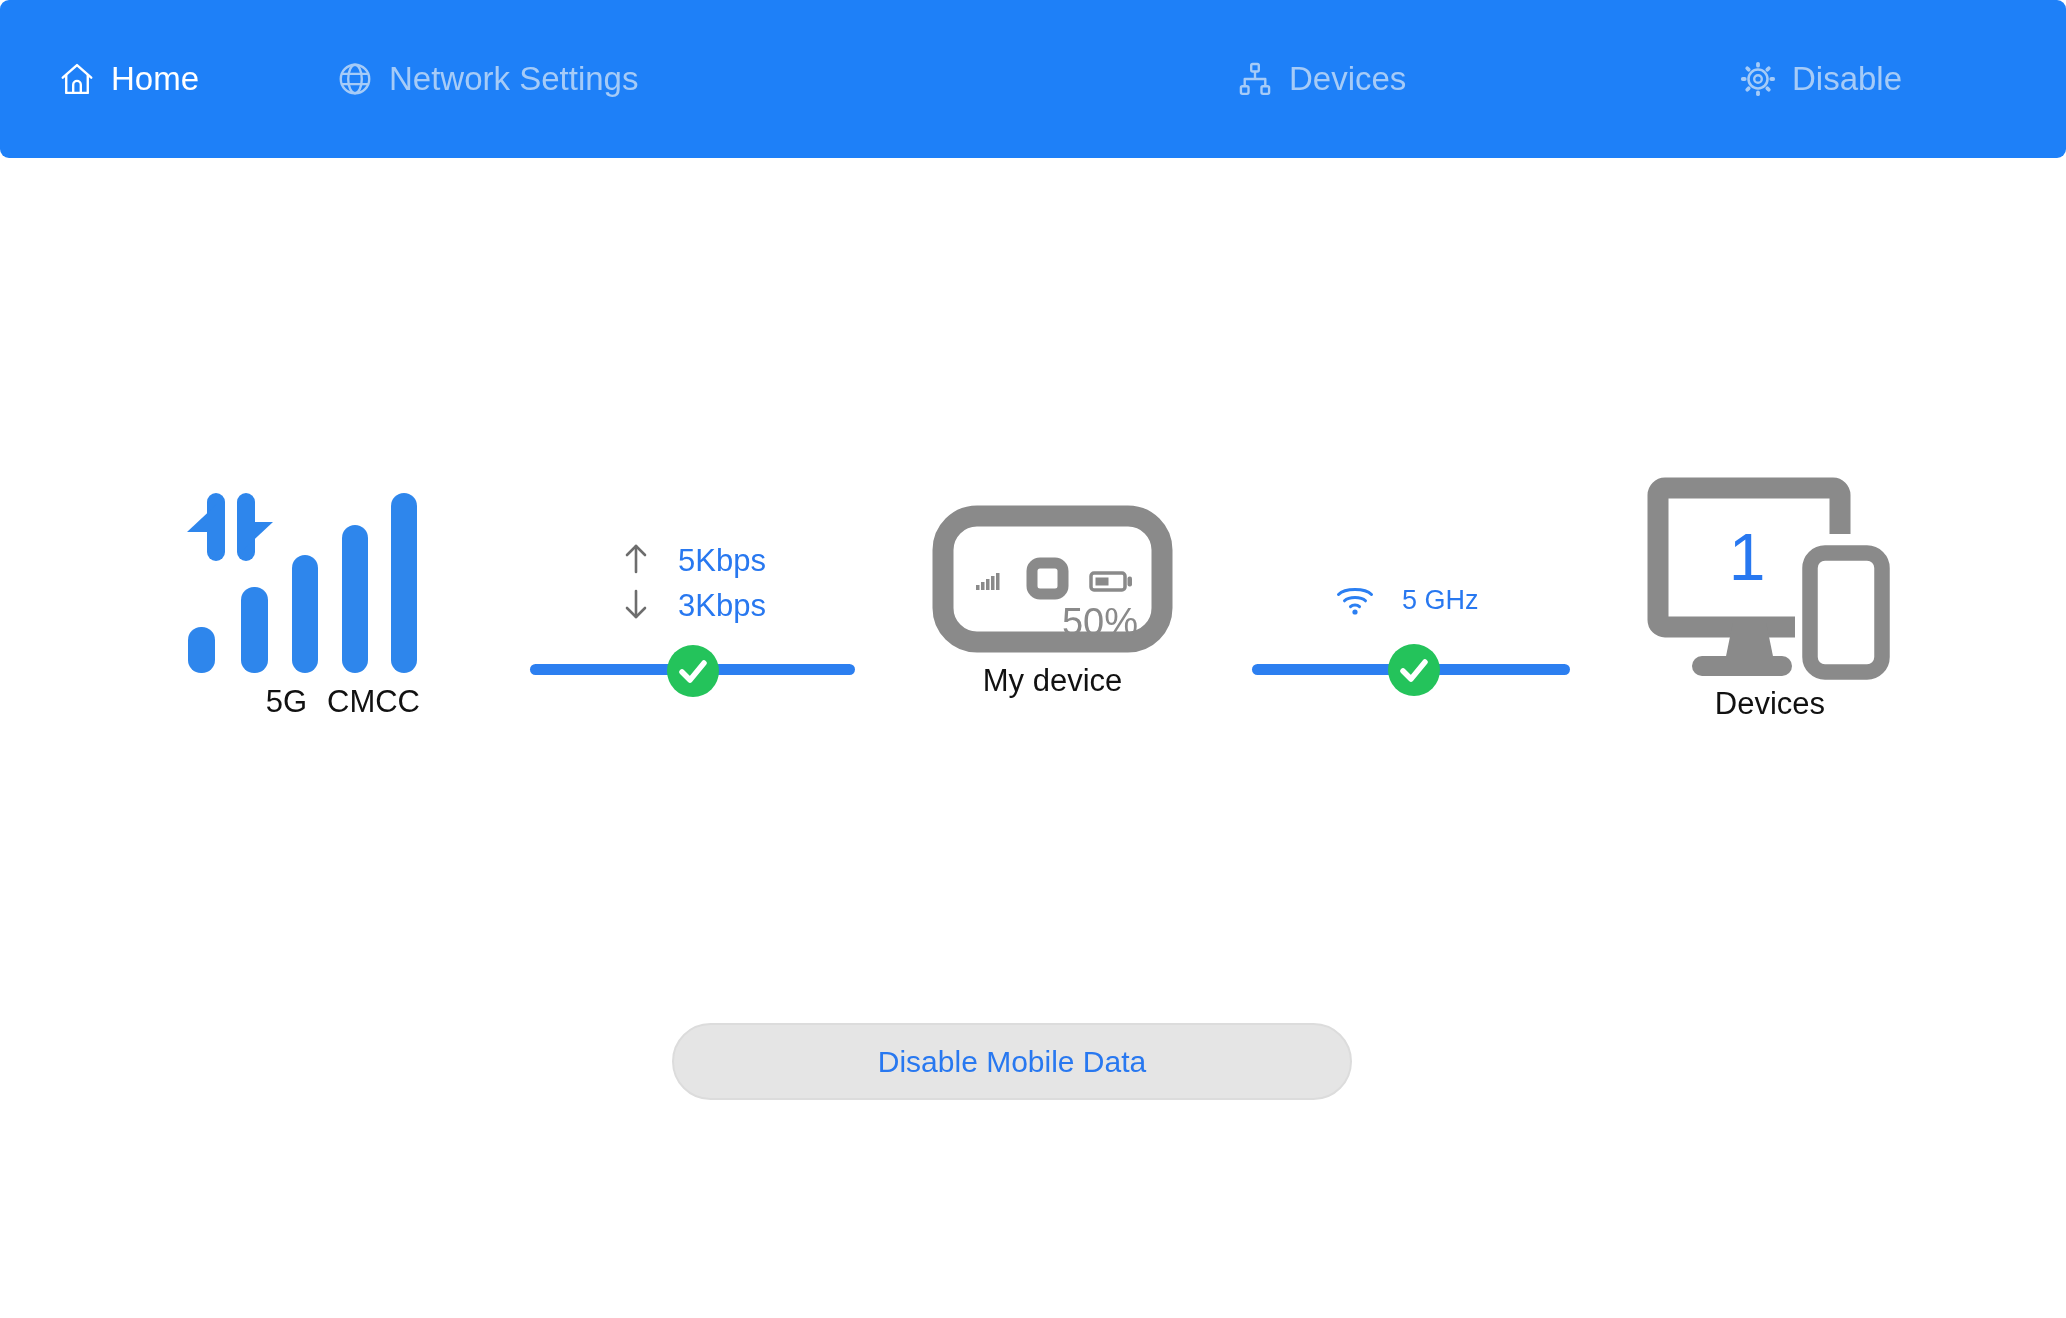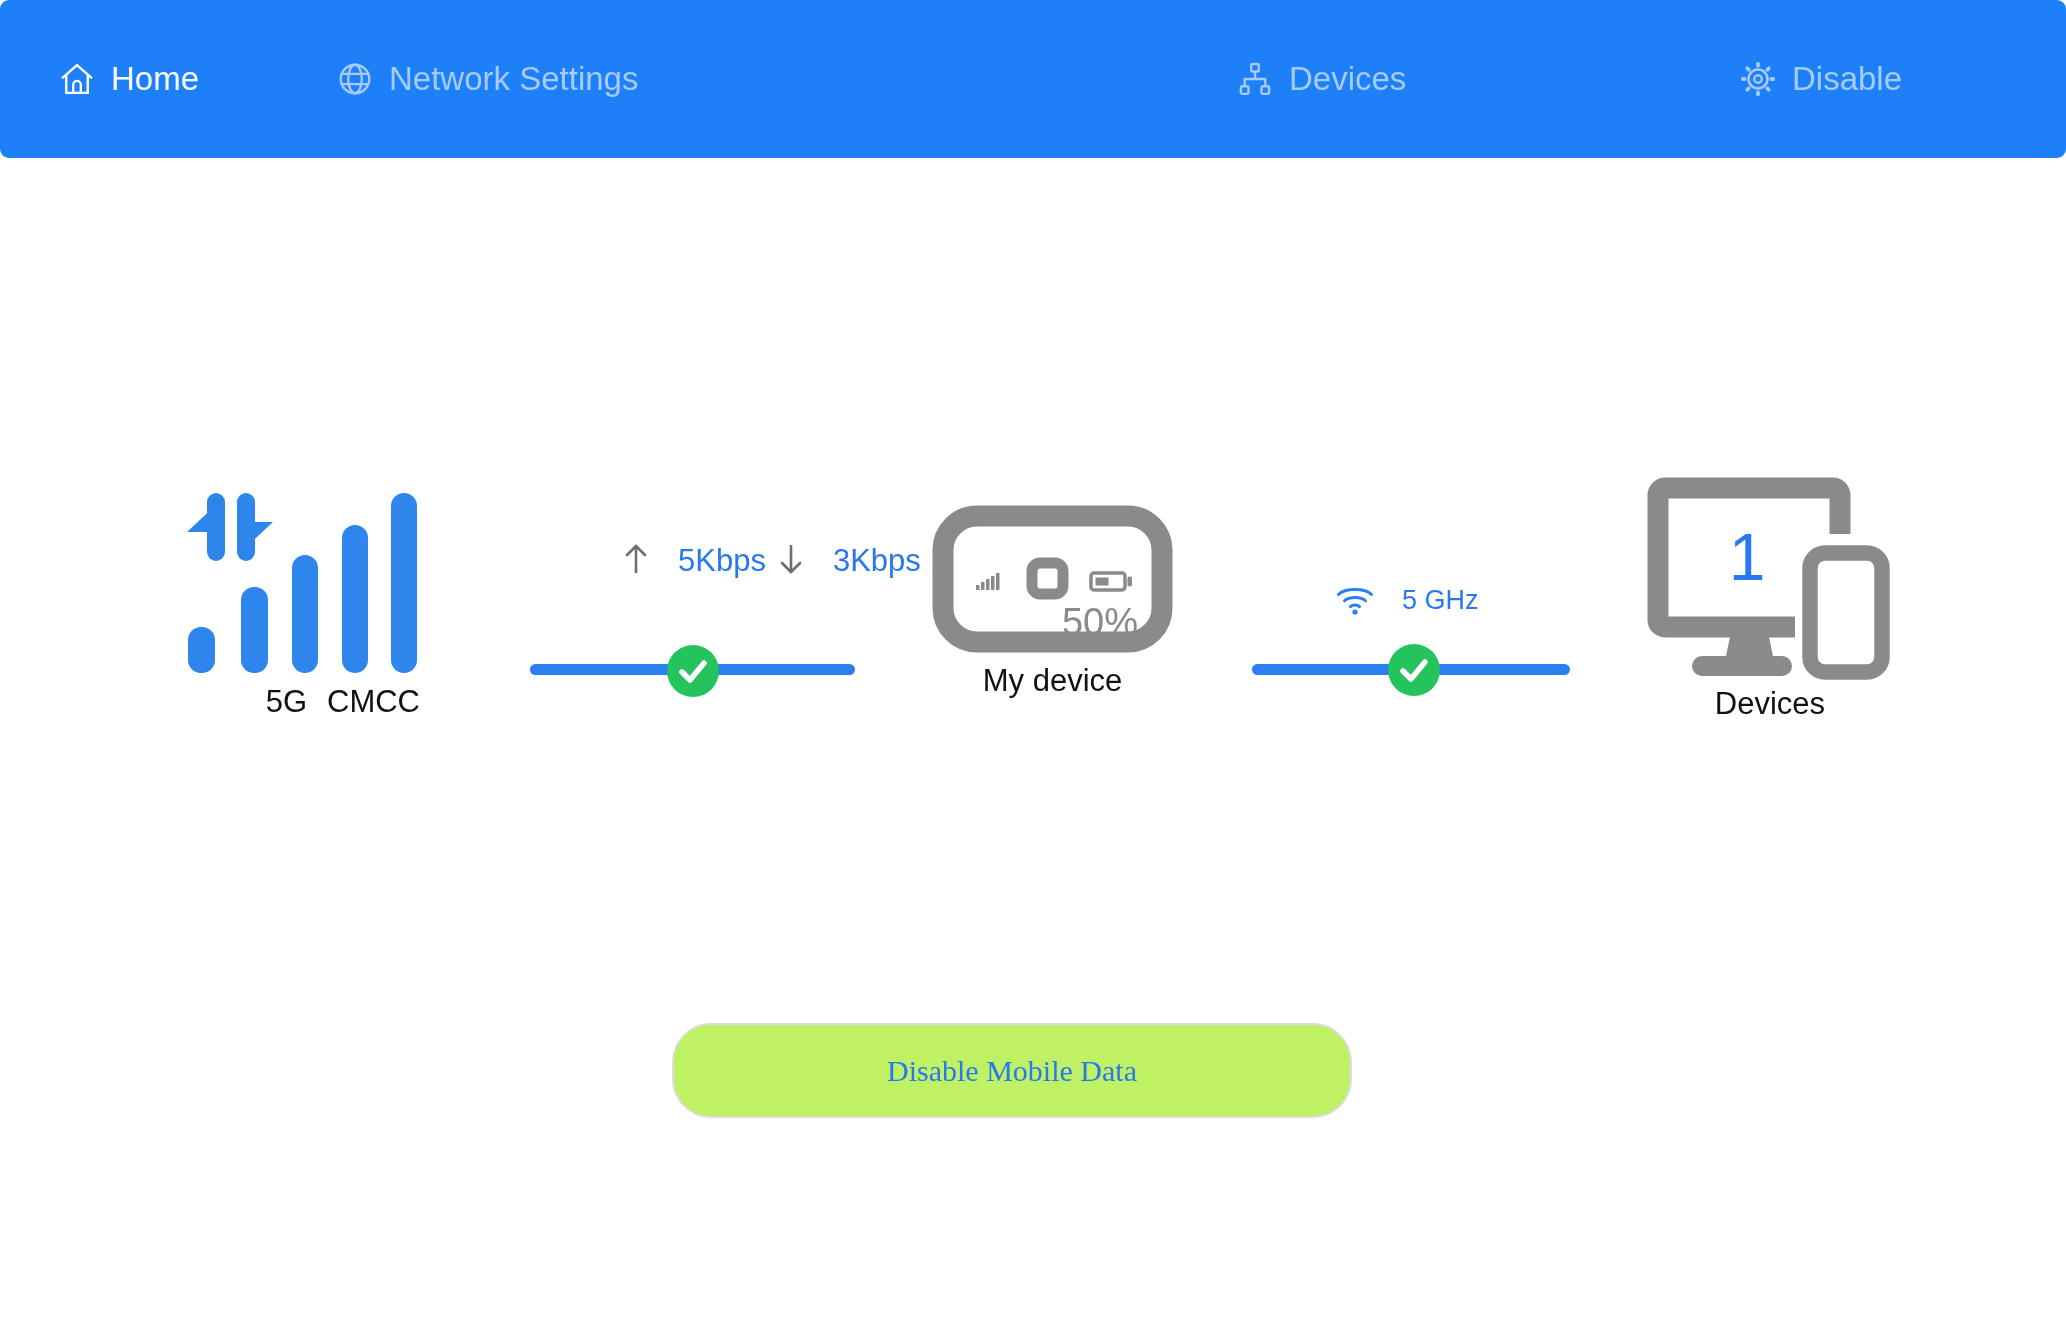--- a/index.html
+++ b/index.html
@@ -24,32 +24,32 @@
   .nav-item{position:absolute;top:0;height:158px;display:flex;align-items:center;gap:15px;
             color:var(--nav-inactive);font-size:33px;cursor:pointer;white-space:nowrap;}
   .nav-item.active{color:var(--nav-active);}
   .nav-item svg{display:block;}
 
   
   .abs{position:absolute;}
   .grp-label{position:absolute;color:var(--black);font-size:31px;text-align:center;}
   .blue-line{position:absolute;height:11px;border-radius:6px;background:var(--line-blue);}
   .check-badge{position:absolute;width:52px;height:52px;}
-  .speeds{position:absolute;display:flex;flex-direction:row;gap:9px;}
+  .speeds{position:absolute;display:flex;flex-direction:column;gap:9px;}
   .speed-row{display:flex;align-items:center;gap:26px;height:36px;}
   .speed-row .val{color:var(--accent-blue);font-size:31px;}
   .wifi-band{position:absolute;color:var(--accent-blue);font-size:27px;white-space:nowrap;}
   .battery-pct{position:absolute;color:var(--gray);font-size:38px;text-align:right;}
   .devices-count{position:absolute;color:var(--accent-blue);font-size:66px;text-align:center;line-height:1;}
   .net-label{display:flex;justify-content:flex-end;gap:20px;}
 
   
-  .pill-btn{position:absolute;left:672px;top:1023px;width:680px;height:95px;border-radius:39px;
-            background:#bef264;border:2px solid #DCDCDC;color:var(--accent-blue);
-            font-size:30px;font-family:Liberation Serif, serif;cursor:pointer;
+  .pill-btn{position:absolute;left:672px;top:1023px;width:680px;height:77px;border-radius:39px;
+            background:#e5e5e5;border:2px solid #DCDCDC;color:var(--accent-blue);
+            font-size:30px;font-family:Liberation Sans, sans-serif;cursor:pointer;
             display:flex;align-items:center;justify-content:center;}
 </style>
 </head>
 <body>
 
 <div class="canvas">
 
   <nav class="topnav">
 
     <div class="nav-item active" style="left:58px">

